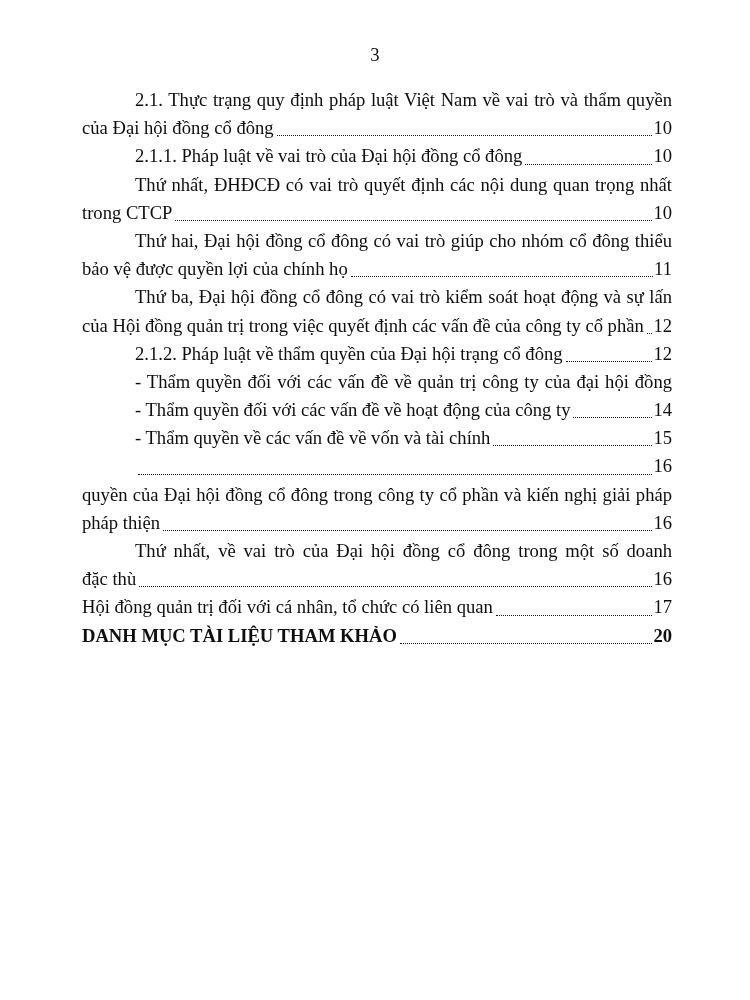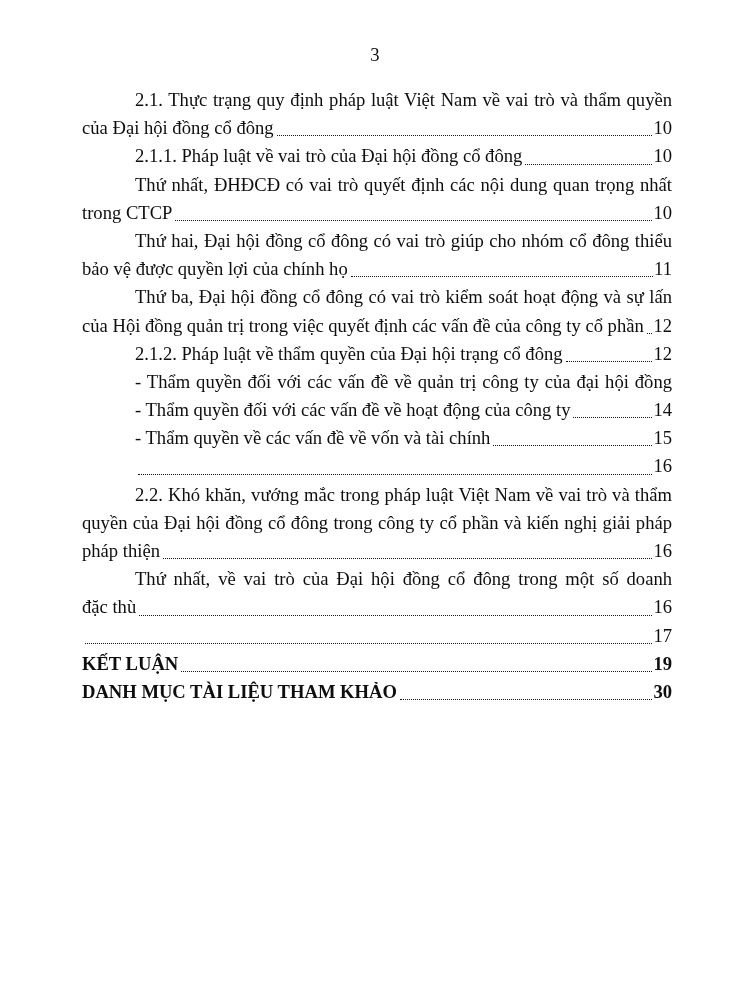--- a/index.html
+++ b/index.html
@@ -113,41 +113,36 @@
       </div>
       <div class="line indent fill">
         <span class="t">- Thẩm quyền về các vấn đề về vốn và tài chính</span>
         <span class="leader"></span>
         <span class="pg">15</span>
       </div>
       <div class="line indent fill">
         <span class="leader"></span>
         <span class="pg">16</span>
       </div>
-      <div class="line indent just">2.2. Khó khăn, vướng mắc trong pháp luật Việt Nam về vai trò và thẩm</div>
       <div class="line just">quyền của Đại hội đồng cổ đông trong công ty cổ phần và kiến nghị giải pháp</div>
       <div class="line fill">
         <span class="t">pháp thiện</span>
         <span class="leader"></span>
         <span class="pg">16</span>
       </div>
       <div class="line indent just">Thứ nhất, về vai trò của Đại hội đồng cổ đông trong một số doanh nghiệp</div>
       <div class="line fill">
         <span class="t">đặc thù</span>
         <span class="leader"></span>
         <span class="pg">16</span>
       </div>
       <div class="line fill">
+        <span class="t">Hội đồng quản trị đối với cá nhân, tổ chức có liên quan</span>
         <span class="leader"></span>
         <span class="pg">17</span>
       </div>
       <div class="line bold fill">
-        <span class="t">KẾT LUẬN</span>
-        <span class="leader"></span>
-        <span class="pg">19</span>
-      </div>
-      <div class="line bold fill">
         <span class="t">DANH MỤC TÀI LIỆU THAM KHẢO</span>
         <span class="leader"></span>
-        <span class="pg">30</span>
+        <span class="pg">20</span>
       </div>
     </div>
 </div>
 
 </body></html>

